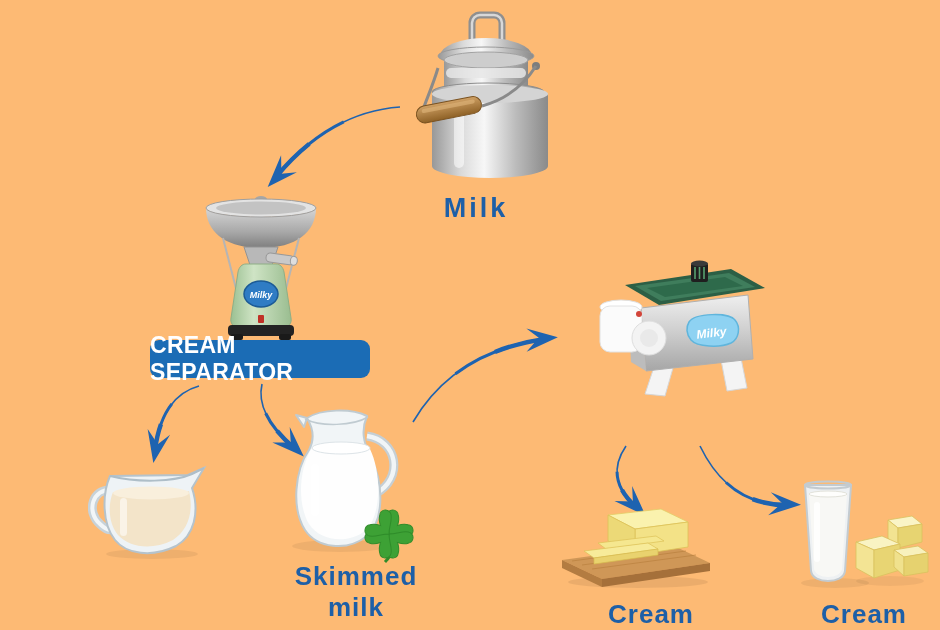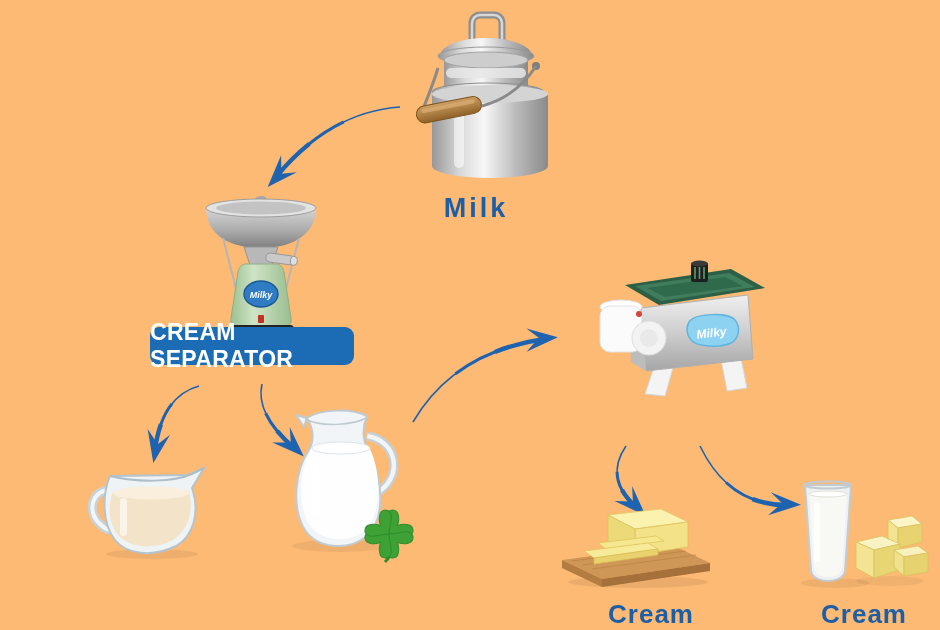--- a/index.html
+++ b/index.html
@@ -127,21 +127,21 @@
       <ellipse cx="94" cy="65.5" rx="3.5" ry="4.5" fill="#dedede" stroke="#999999" stroke-width="1"></ellipse>
     </g>
     <path d="M46,72 h30 c4,0 7,3 8,8 l7,46 c1,5 -2,9 -7,9 H38 c-5,0 -8,-4 -7,-9 l7,-46 c1,-5 4,-8 8,-8 z" fill="url(#greenG)" stroke="#8fae86" stroke-width="1"></path>
     <ellipse cx="61" cy="102" rx="17" ry="13" fill="#2f7cc4" stroke="#1c5b96" stroke-width="1.5"></ellipse>
     <text x="61" y="106" text-anchor="middle" font-size="9" font-style="italic" font-weight="bold" fill="#ffffff">Milky</text>
     <rect x="58" y="123" width="6" height="8" rx="1" fill="#c03126"></rect>
     <rect x="28" y="133" width="66" height="11" rx="4" fill="#232323"></rect>
     <rect x="31" y="142" width="12" height="6" rx="2" fill="#1a1a1a"></rect>
     <rect x="79" y="142" width="12" height="6" rx="2" fill="#1a1a1a"></rect>
   </svg>
-  <div class="pill" style="left:150px;top:327px;width:204px;height:38px">CREAM SEPARATOR</div>
+  <div class="pill" style="left:150px;top:340px;width:220px;height:38px">CREAM SEPARATOR</div>
 
   <svg class="art" style="left:595px;top:258px" width="175" height="140" viewBox="0 0 175 140">
     <defs>
       <linearGradient id="steelG" x1="0" y1="0" x2="0" y2="1">
         <stop offset="0" stop-color="#efefef"></stop>
           <stop offset="0.5" stop-color="#cdcdcd"></stop>
         <stop offset="1" stop-color="#a6a6a6"></stop>
       </linearGradient>
     </defs>
     <polygon points="60,106 80,103 70,138 50,136" fill="#f4f4f4" stroke="#d6d6d6" stroke-width="1"></polygon>
@@ -189,20 +189,21 @@
     <g>
       <path d="M104,132 C110,142 106,150 100,156" fill="none" stroke="#2f8c2a" stroke-width="3"></path>
       <g fill="#3da135" stroke="#2f8c2a" stroke-width="1">
         <path transform="translate(104,128) rotate(45)" d="M0,0 C-6,-6 -14,-8 -16,-14 C-17,-20 -11,-23 -7,-20 C-3,-18 -1,-14 0,-12 C1,-14 3,-18 7,-20 C11,-23 17,-20 16,-14 C14,-8 6,-6 0,0 Z"></path>
         <path transform="translate(104,128) rotate(135)" d="M0,0 C-6,-6 -14,-8 -16,-14 C-17,-20 -11,-23 -7,-20 C-3,-18 -1,-14 0,-12 C1,-14 3,-18 7,-20 C11,-23 17,-20 16,-14 C14,-8 6,-6 0,0 Z"></path>
         <path transform="translate(104,128) rotate(225)" d="M0,0 C-6,-6 -14,-8 -16,-14 C-17,-20 -11,-23 -7,-20 C-3,-18 -1,-14 0,-12 C1,-14 3,-18 7,-20 C11,-23 17,-20 16,-14 C14,-8 6,-6 0,0 Z"></path>
         <path transform="translate(104,128) rotate(315)" d="M0,0 C-6,-6 -14,-8 -16,-14 C-17,-20 -11,-23 -7,-20 C-3,-18 -1,-14 0,-12 C1,-14 3,-18 7,-20 C11,-23 17,-20 16,-14 C14,-8 6,-6 0,0 Z"></path>
       </g>
     </g>
   </svg>
+  <div class="plain-label" style="left:266px;top:561px;width:180px">Skimmed milk</div>
 
   <svg class="art" style="left:558px;top:498px" width="155" height="92" viewBox="0 0 155 92">
     <ellipse cx="80" cy="84" rx="70" ry="6" fill="#000000" opacity="0.07"></ellipse>
     <polygon points="4,62 114,47 152,65 44,81" fill="#cf9757"></polygon>
     <polygon points="44,81 152,65 152,73 44,89" fill="#a5703a"></polygon>
     <polygon points="4,62 44,81 44,89 4,70" fill="#b37c41"></polygon>
     <path d="M14,63 L118,49 M24,67 L128,53 M34,71 L138,57" stroke="#b9803f" stroke-width="1" opacity="0.7" fill="none"></path>
     <polygon points="50,17 103,11 130,24 77,31" fill="#faf2ae" stroke="#e3cd66" stroke-width="0.8"></polygon>
     <polygon points="77,31 130,24 130,49 77,57" fill="#f3e287" stroke="#dcc258" stroke-width="0.8"></polygon>
     <polygon points="50,17 77,31 77,57 50,43" fill="#ecd977" stroke="#dcc258" stroke-width="0.8"></polygon>

